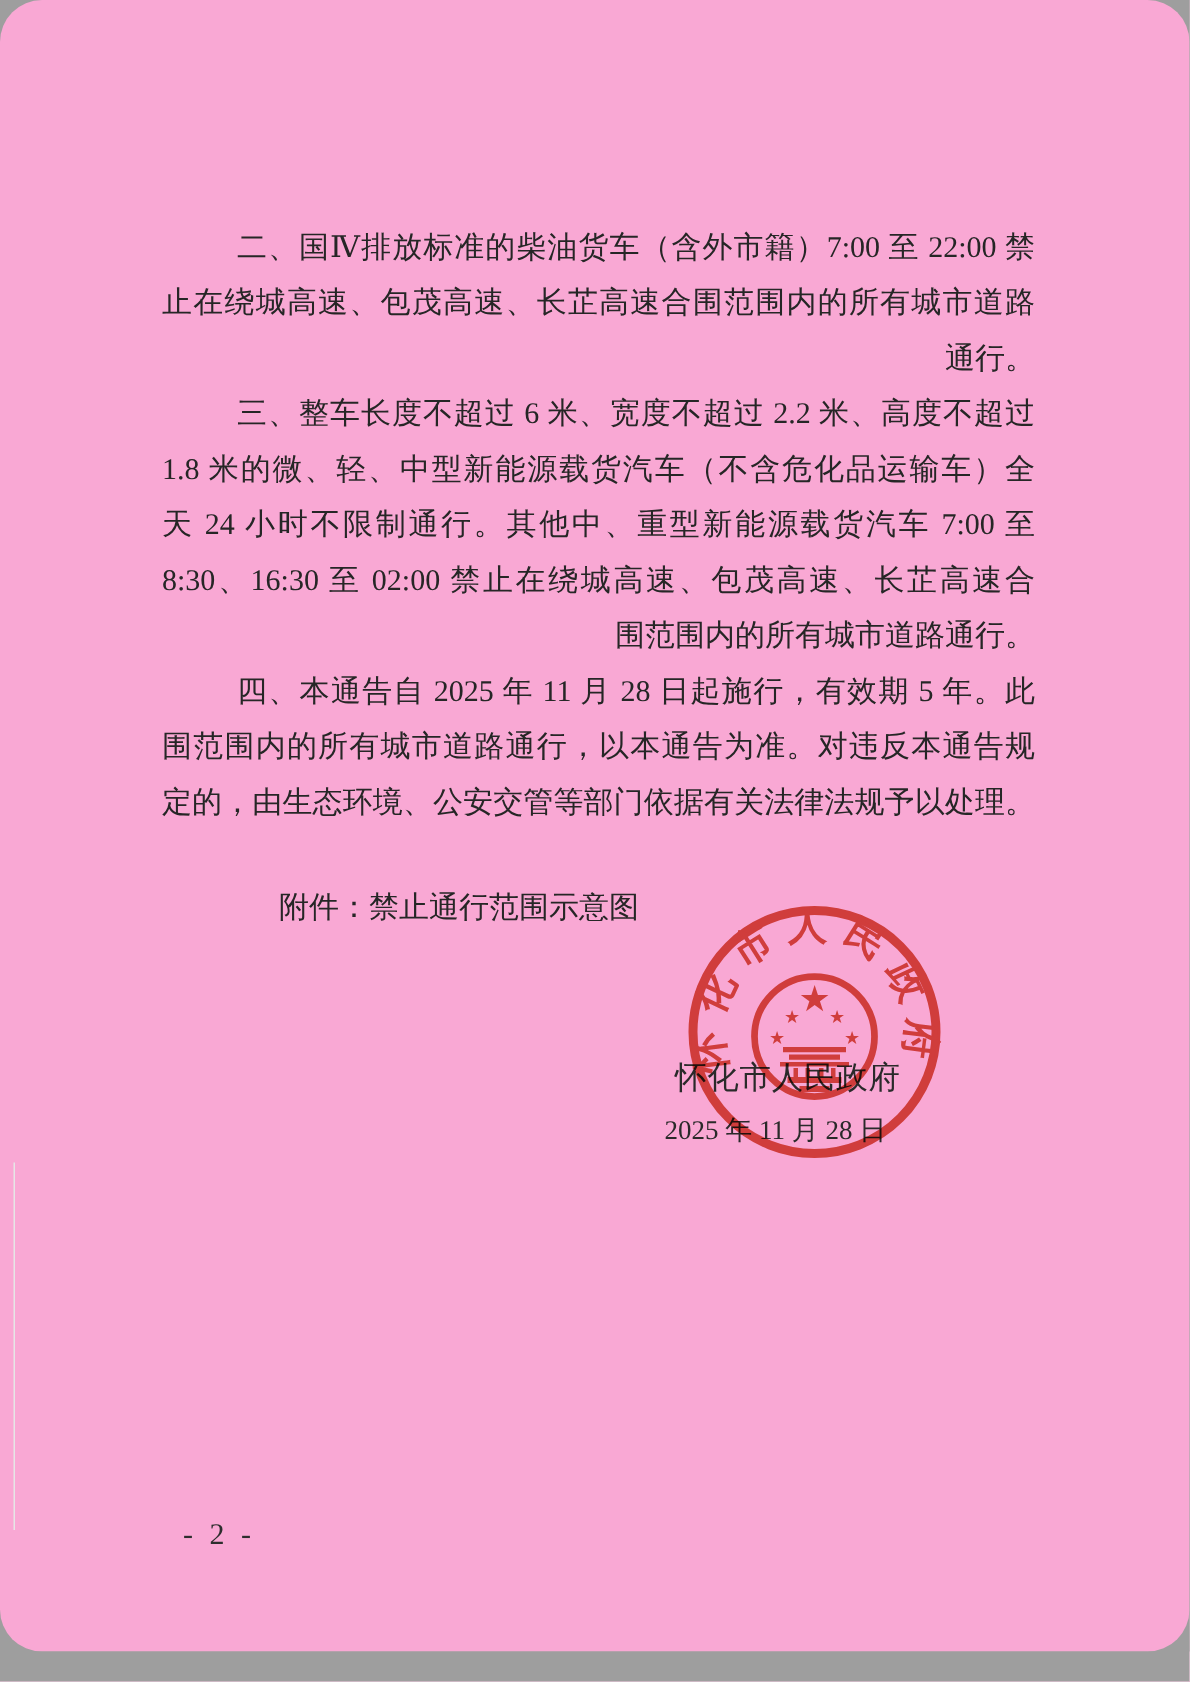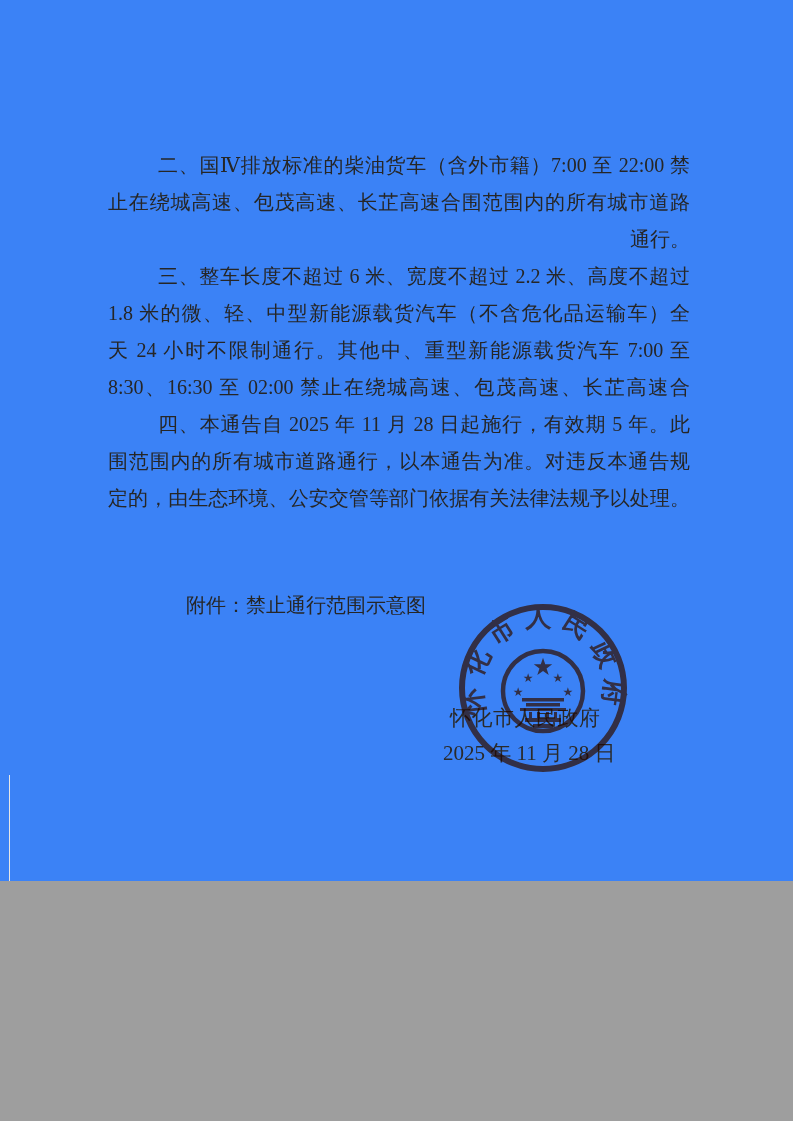--- a/index.html
+++ b/index.html
@@ -1,22 +1,23 @@
 <!DOCTYPE html>
 <html><head>
 <meta charset="utf-8">
 <style>
   html,body{margin:0;padding:0;background:#9e9e9e;}
   .page{
     position:relative;
-    width:793px;height:881px;
-    background:#3b82f6;
+    width:793px;height:1101px;
+    background:#f9a8d4;
     overflow:hidden;
     font-family:"Liberation Serif","DejaVu Serif",serif;
     color:#222222;
+    border-radius:28px;
   }
   .scan-line{
     position:absolute;left:9px;top:775px;width:1px;height:245px;
     background:#e6e6e6;
   }
   .body-text{
     position:absolute;left:108px;top:147px;width:582px;
     font-size:20px;line-height:37px;
     overflow:hidden;
   }
@@ -38,21 +39,21 @@
     white-space:nowrap;
     margin-left:24px;
   }
   .sig-issuer{
     position:absolute;left:450px;top:705px;
     font-size:21px;line-height:26px;letter-spacing:0.5px;
     color:#2a2a2a;white-space:nowrap;
   }
   .sig-date{
     position:absolute;left:443px;top:740px;
-    font-size:21px;line-height:26px;
+    font-size:18px;line-height:26px;
     color:#2a2a2a;white-space:nowrap;
   }
   .seal{
     position:absolute;left:456px;top:601px;width:174px;height:174px;
     mix-blend-mode:multiply;
     opacity:0.88;
   }
   .page-number{
     position:absolute;left:122px;top:1012px;
     font-size:20px;letter-spacing:3px;
@@ -67,20 +68,21 @@
   <div class="scan-line"></div>
 
   <div class="body-text">
       <div class="line indent justify">二、国Ⅳ排放标准的柴油货车（含外市籍）7:00 至 22:00 禁</div>
       <div class="line justify">止在绕城高速、包茂高速、长芷高速合围范围内的所有城市道路</div>
       <div class="line">通行。</div>
       <div class="line indent justify">三、整车长度不超过 6 米、宽度不超过 2.2 米、高度不超过</div>
       <div class="line justify">1.8 米的微、轻、中型新能源载货汽车（不含危化品运输车）全</div>
       <div class="line justify">天 24 小时不限制通行。其他中、重型新能源载货汽车 7:00 至</div>
       <div class="line justify">8:30、16:30 至 02:00 禁止在绕城高速、包茂高速、长芷高速合</div>
+      <div class="line">围范围内的所有城市道路通行。</div>
       <div class="line indent justify">四、本通告自 2025 年 11 月 28 日起施行，有效期 5 年。此</div>
       <div class="line justify">围范围内的所有城市道路通行，以本通告为准。对违反本通告规</div>
       <div class="line justify">定的，由生态环境、公安交管等部门依据有关法律法规予以处理。</div>
     </div>
 
   <div class="attachment">附件：禁止通行范围示意图</div>
 
   <div class="sig-issuer">怀化市人民政府</div>
 
   <div class="sig-date">2025 年 11 月 28 日</div>

